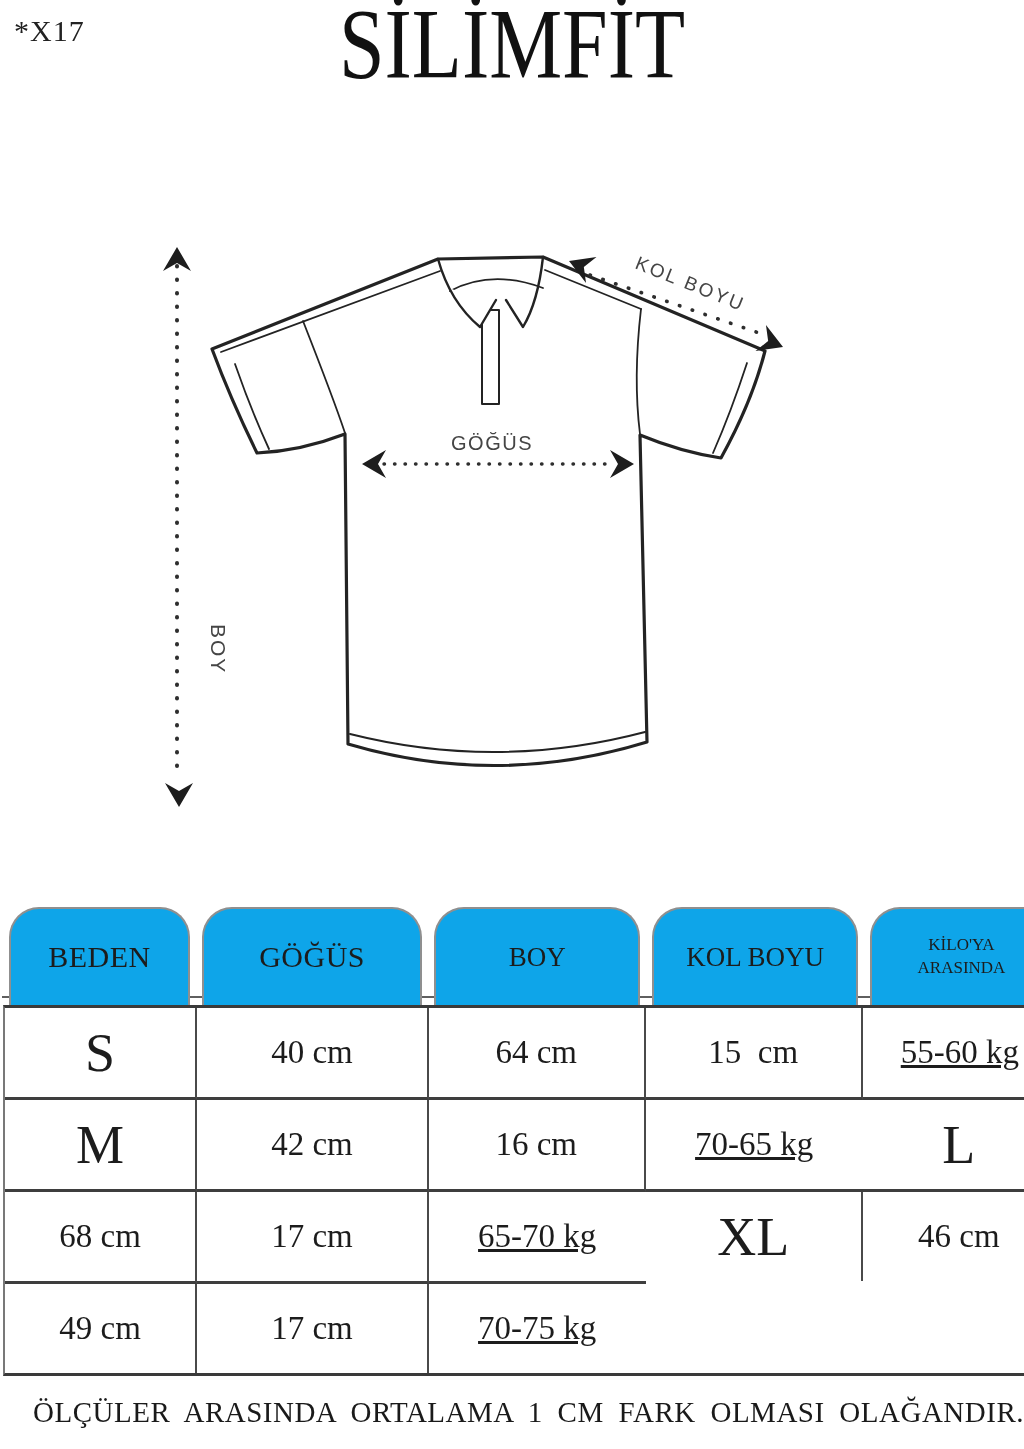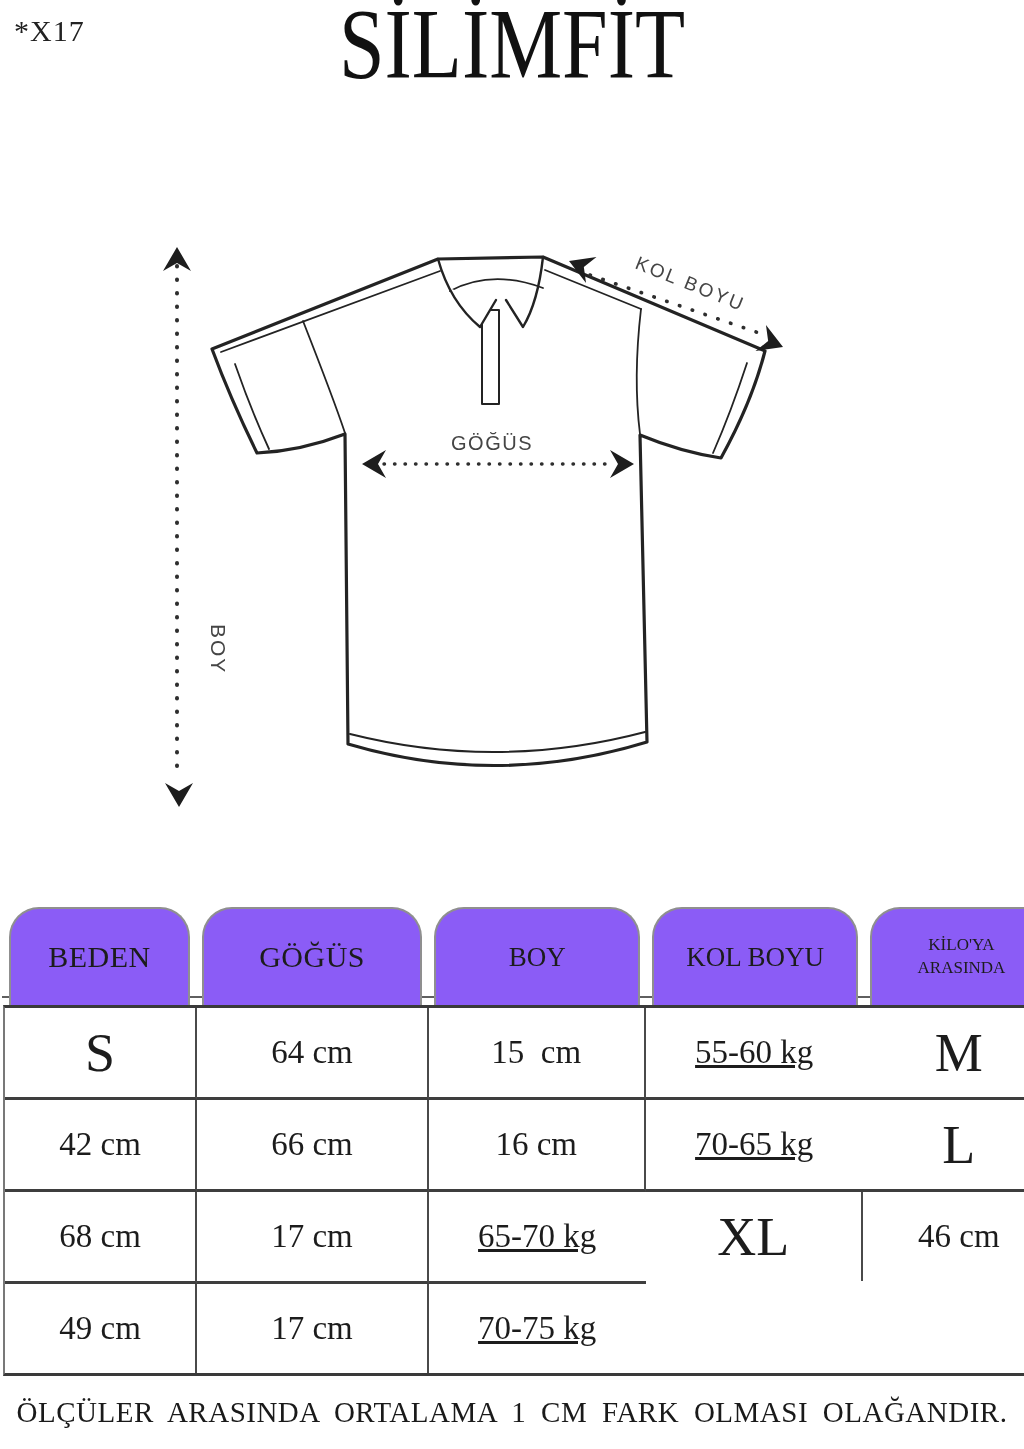--- a/index.html
+++ b/index.html
@@ -38,21 +38,21 @@
     height:100px;
   }
   .tabs-row::after{
     content:'';position:absolute;left:-1px;right:-1px;bottom:7px;height:2px;
     background:#5f5f5f;
   }
   .tab{
     margin:2px 6px 0 6px;
     border:2.5px solid #8f8f8f;border-bottom:none;
     border-radius:30px 30px 0 0;
-    background:#8b5cf6;
+    background:#0ea5e9;
     display:flex;align-items:center;justify-content:center;
     text-align:center;
     position:relative;z-index:1;
   }
   .tab .h1x{font-size:30px;letter-spacing:.5px;}
   .tab .h2x{font-size:27px;}
   .tab .h3x{font-size:17px;line-height:1.35;max-width:125px;}
   .grid{
     display:grid;
     grid-template-columns:186fr 224fr 210fr 210fr 188fr;
@@ -67,21 +67,21 @@
     border-right:2px solid #4a4a4a;
     border-bottom:3px solid #3e3e3e;
     display:flex;align-items:center;justify-content:center;
   }
   .cell.last-col{border-right:none;text-decoration:underline;}
   .cell.size{font-size:54px;}
   .cell.val{font-size:33px;white-space:pre;}
   
   .note{
     position:absolute;top:1396px;left:0;width:1024px;
-    text-align:center;
+    text-align:right;
     font-size:29px;letter-spacing:.5px;word-spacing:7px;
     color:#1a1a1a;
   }
   
   .svg-label{
     font-family:"Liberation Sans", sans-serif;
     fill:#454545;
   }
 </style>
 </head>
@@ -168,29 +168,29 @@
       <div class="tab">
         <span class="h3x">KİLO'YA ARASINDA</span>
       </div>
     </div>
 
     <div class="grid">
 
       <div class="cell size">
           <span>S</span>
         </div>
+      <div class="cell val"><span>40 cm</span></div>
       <div class="cell val"><span>64 cm</span></div>
       <div class="cell val"><span>15  cm</span></div>
       <div class="cell val last-col"><span>55-60 kg</span></div>
 
       <div class="cell size">
           <span>M</span>
         </div>
       <div class="cell val"><span>42 cm</span></div>
-      <div class="cell val"><span>66 cm</span></div>
       <div class="cell val"><span>16 cm</span></div>
       <div class="cell val last-col"><span>70-65 kg</span></div>
 
       <div class="cell size">
           <span>L</span>
         </div>
       <div class="cell val"><span>68 cm</span></div>
       <div class="cell val"><span>17 cm</span></div>
       <div class="cell val last-col"><span>65-70 kg</span></div>
 

